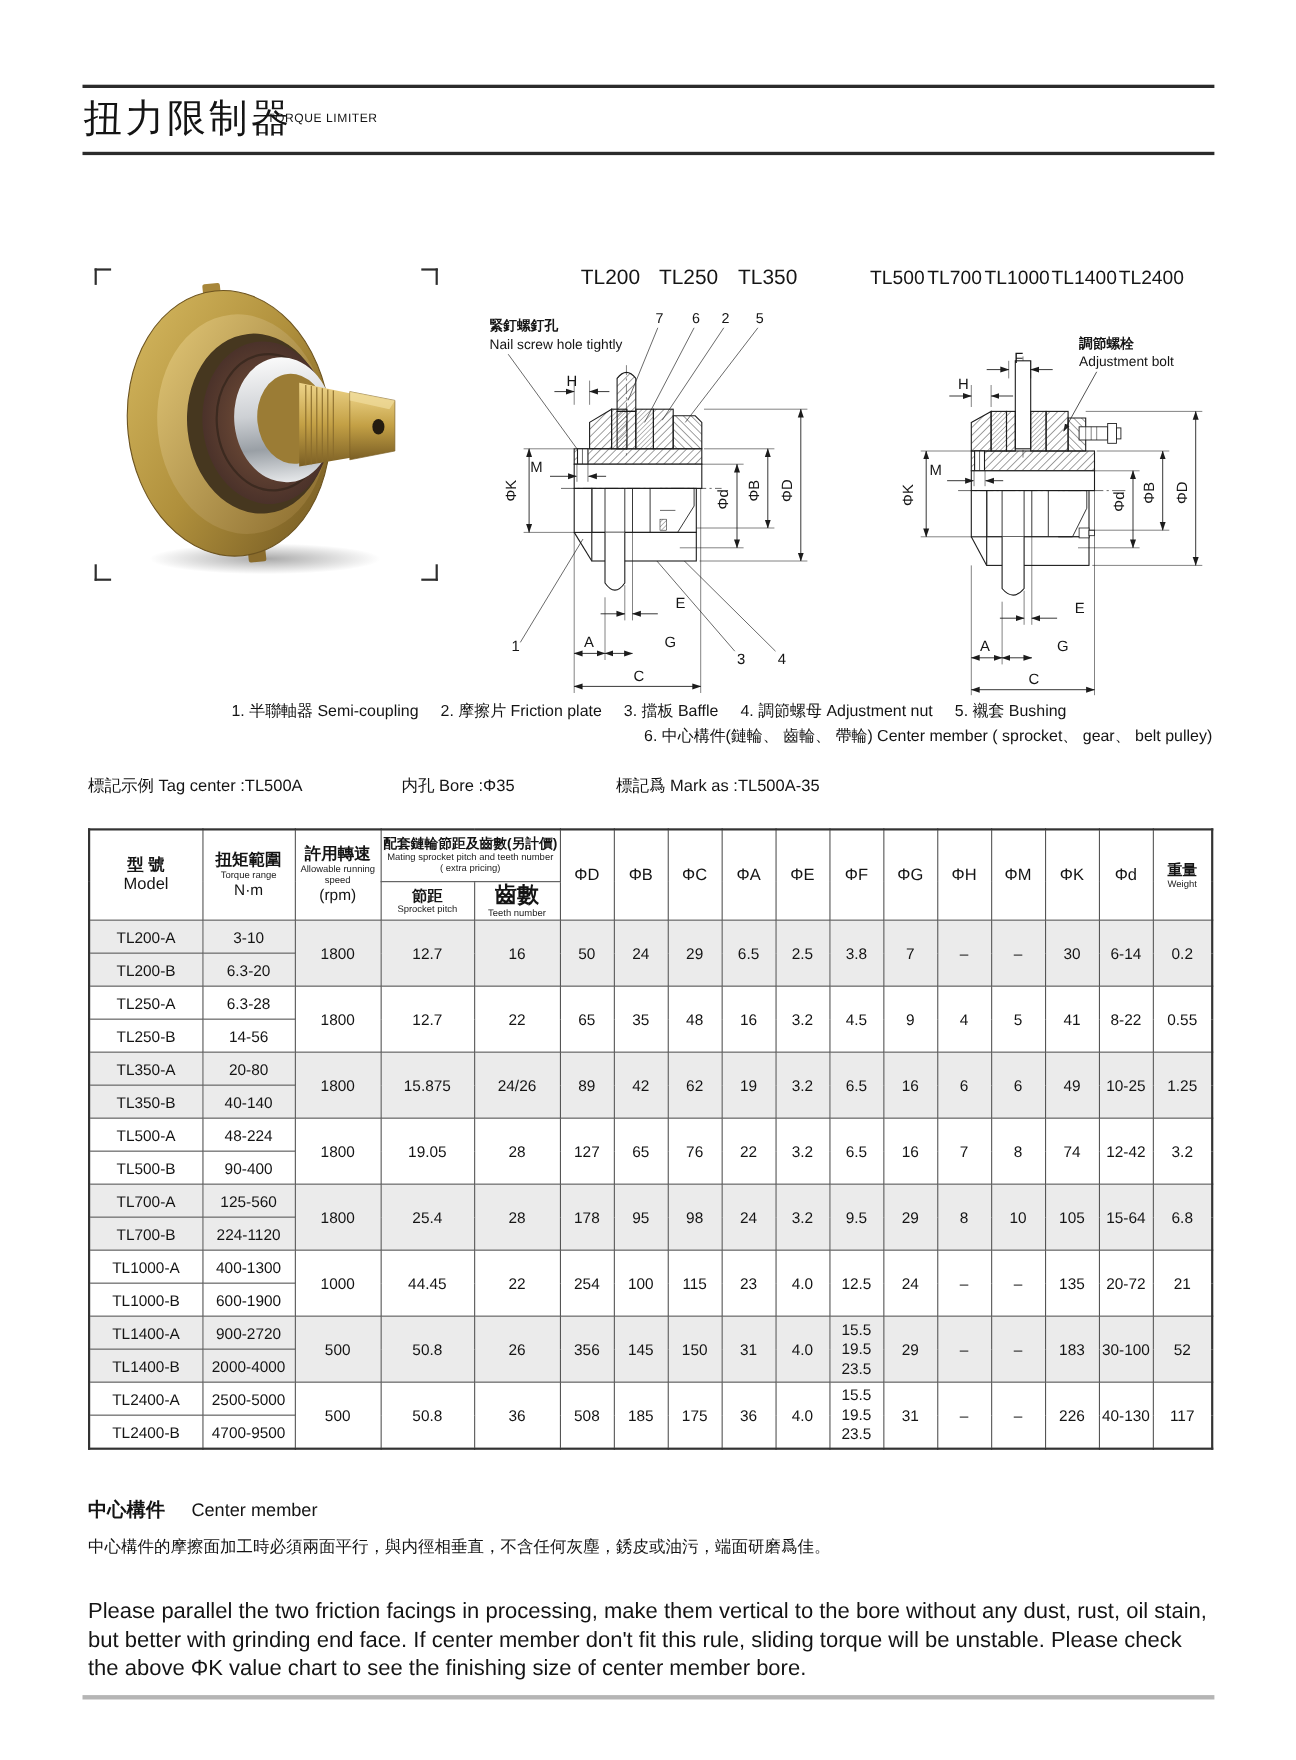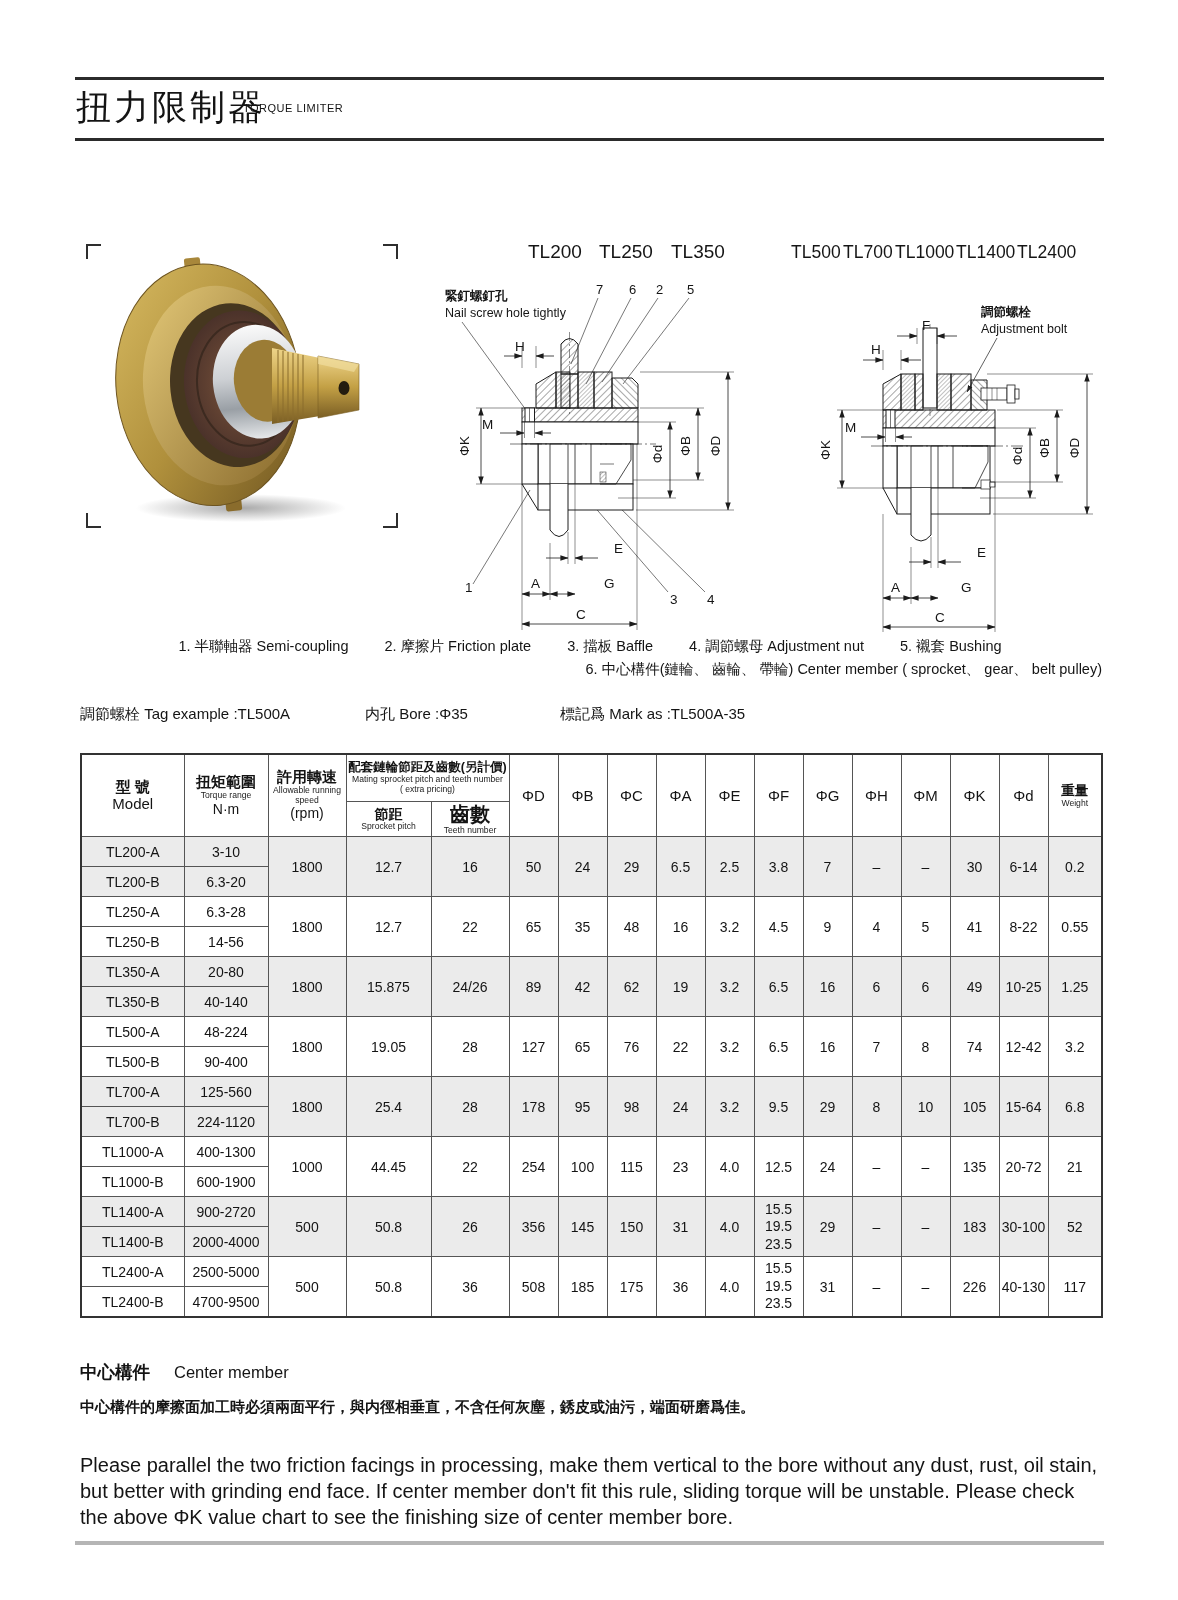--- a/index.html
+++ b/index.html
@@ -8,41 +8,41 @@
   .abs{position:absolute}
   .rule{position:absolute;left:75px;width:1029px;height:3px;background:#2b2b2b}
   .title-zh{position:absolute;left:76px;top:84px;font-size:35px;font-weight:normal;letter-spacing:3px}
   .title-en{position:absolute;left:243px;top:102px;font-size:11px;font-weight:normal;letter-spacing:.5px}
   .corner{position:absolute;width:15px;height:15px;border:2px solid #2e2e2e}
   .c-tl{border-right:none;border-bottom:none}
   .c-tr{border-left:none;border-bottom:none}
   .c-bl{border-right:none;border-top:none}
   .c-br{border-left:none;border-top:none}
   svg text{font-family:"Liberation Sans",sans-serif;fill:#151515}
-  .legend-row{position:absolute;left:78px;top:637px;width:1024px;display:flex;justify-content:center;gap:36px;font-size:14.5px}
+  .legend-row{position:absolute;left:78px;top:637px;width:1024px;display:flex;justify-content:center;gap:20px;font-size:14.5px}
   .legend-row2{position:absolute;left:78px;top:660px;width:1024px;text-align:right;font-size:14.5px}
   .tagline{position:absolute;top:705px;font-size:15px}
   .spec-table{position:absolute;left:80px;top:753px;border-collapse:collapse;table-layout:fixed;width:1021px;border:2px solid #333}
   .spec-table th,.spec-table td{border:1px solid #555;text-align:center;vertical-align:middle;padding:1px;overflow:hidden}
   .spec-table thead th{background:#fff;font-weight:normal}
   .spec-table thead tr:first-child{height:47px}
   .spec-table thead tr:last-child{height:33px}
   .spec-table tbody td{height:30px;font-size:14px}
   tr.shaded td{background:#ebebeb}
   .hz{font-size:15px;font-weight:bold;line-height:1.15}
   .hz-s{font-size:12.5px;font-weight:bold;line-height:1.2}
   .hm{font-size:15px;line-height:1.2}
   .he{font-size:8.6px;line-height:1.15;color:#222}
   .hu{font-size:14px;line-height:1.25}
   .phi-h{font-size:15px}
   .multiline{white-space:pre-line;line-height:1.25;font-size:13.5px}
   .cm-head{position:absolute;left:80px;top:1360px;font-size:17px}
   .cm-head .zh{font-weight:bold;font-size:17.5px}
   .cm-head .en{font-size:16.5px;margin-left:24px}
-  .cm-zh{position:absolute;left:80px;top:1394px;width:1024px;font-size:15px;font-weight:bold;line-height:25px}
+  .cm-zh{position:absolute;left:80px;top:1394px;width:1024px;font-size:15px;font-weight:normal;line-height:25px}
   .cm-en{position:absolute;left:80px;top:1452px;width:1027px;font-size:20px;line-height:26px}
   .bottom-rule{position:absolute;left:75px;top:1541px;width:1029px;height:4px;background:#b5b5b5}
 </style>
 </head>
 <body>
 
 <div class="rule" style="top:77px"></div>
 <div class="title-zh">扭力限制器</div>
 <div class="title-en">TORQUE LIMITER</div>
 <div class="rule" style="top:138px"></div>
@@ -336,21 +336,21 @@
 
 <div class="legend-row">
   <span>1. 半聯軸器 Semi-coupling</span>
   <span>2. 摩擦片 Friction plate</span>
   <span>3. 擋板 Baffle</span>
   <span>4. 調節螺母 Adjustment nut</span>
   <span>5. 襯套 Bushing</span>
 </div>
 <div class="legend-row2">6. 中心構件(鏈輪、 齒輪、 帶輪) Center member ( sprocket、 gear、 belt pulley)</div>
 
-<span class="tagline" style="left:80px">調節螺栓 Tag example :TL500A</span>
+<span class="tagline" style="left:80px">標記示例 Tag center :TL500A</span>
 <span class="tagline" style="left:365px">内孔 Bore :Φ35</span>
 <span class="tagline" style="left:560px">標記爲 Mark as :TL500A-35</span>
 
 <table class="spec-table">
   <colgroup>
     <col style="width:103px">
       <col style="width:84px">
       <col style="width:78px">
       <col style="width:85px">
       <col style="width:78px">

